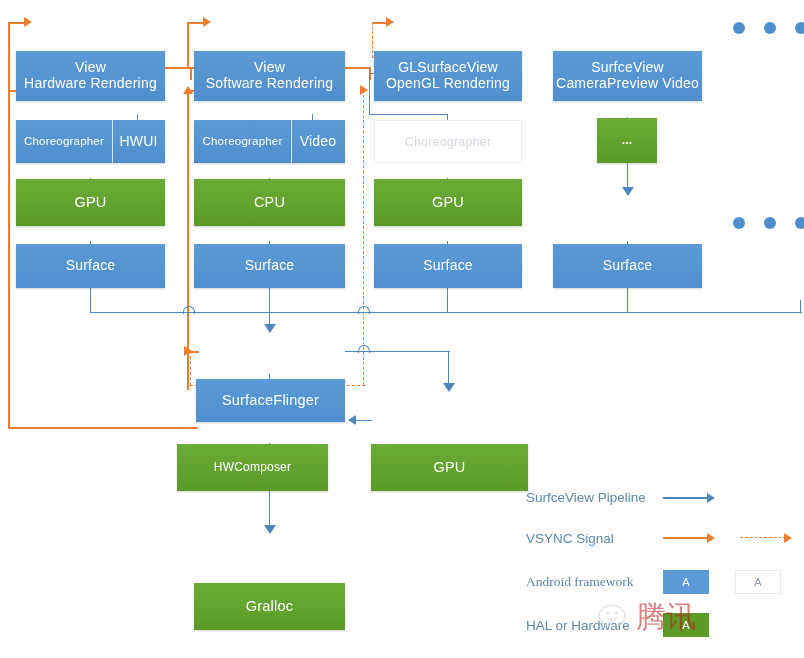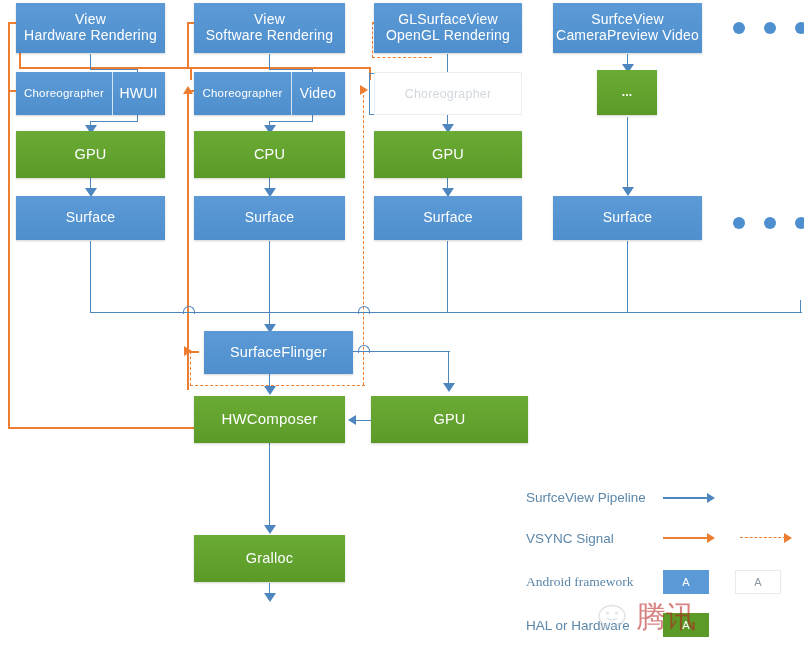--- a/index.html
+++ b/index.html
@@ -2,21 +2,21 @@
 <html><head>
 <meta charset="utf-8">
 <style>
   html,body{margin:0;padding:0;background:#ffffff;}
   body{font-family:"Liberation Sans","DejaVu Sans",sans-serif;}
   #canvas{position:relative;width:804px;height:658px;background:#fff;overflow:hidden;}
 
   
   .node{position:absolute;box-sizing:border-box;display:flex;align-items:center;
         justify-content:center;text-align:center;color:#ffffff;line-height:1.12;
-        letter-spacing:.2px;}
+        letter-spacing:.2px;margin-top:48px;}
   .node.blue{background:linear-gradient(180deg,#5b9ad6 0%,#4f8fcd 100%);
              box-shadow:0 1px 2px rgba(0,0,0,.18);}
   .node.green{background:linear-gradient(180deg,#6aab35 0%,#5b9a27 100%);
               box-shadow:0 1px 2px rgba(0,0,0,.18);}
   .node.ghost{background:#ffffff;border:1px solid #e9eef2;color:#d2d8de;
               box-shadow:none;}
   .split{position:absolute;top:0;bottom:0;width:1px;background:rgba(255,255,255,.75);}
 
   
   .ln{position:absolute;background:#4e86c0;}
@@ -261,25 +261,25 @@
   <div class="node blue" style="left:553px;top:196px;width:149px;height:44px;font-size:14px;">
     <span>Surface</span>
   </div>
 
   <div class="dots" style="left:733px;top:217px;">
     <span class="dot"></span>
     <span class="dot"></span>
     <span class="dot"></span>
   </div>
 
-  <div class="node blue" style="left:204px;top:331px;width:149px;height:43px;font-size:14.5px;">
+  <div class="node blue" style="left:196px;top:331px;width:149px;height:43px;font-size:14.5px;">
     <span>SurfaceFlinger</span>
   </div>
 
-  <div class="node green" style="left:194px;top:396px;width:151px;height:47px;font-size:15px;">
+  <div class="node green" style="left:177px;top:396px;width:151px;height:47px;font-size:12px;">
     <span>HWComposer</span>
   </div>
 
   <div class="node green" style="left:371px;top:396px;width:157px;height:47px;font-size:14.5px;">
     <span>GPU</span>
   </div>
 
   <div class="node green" style="left:194px;top:535px;width:151px;height:47px;font-size:14.5px;">
     <span>Gralloc</span>
   </div>

